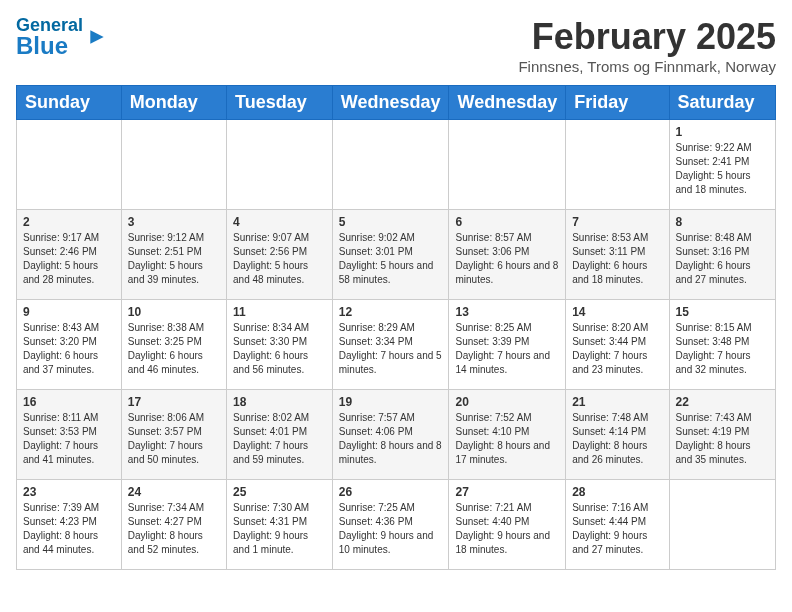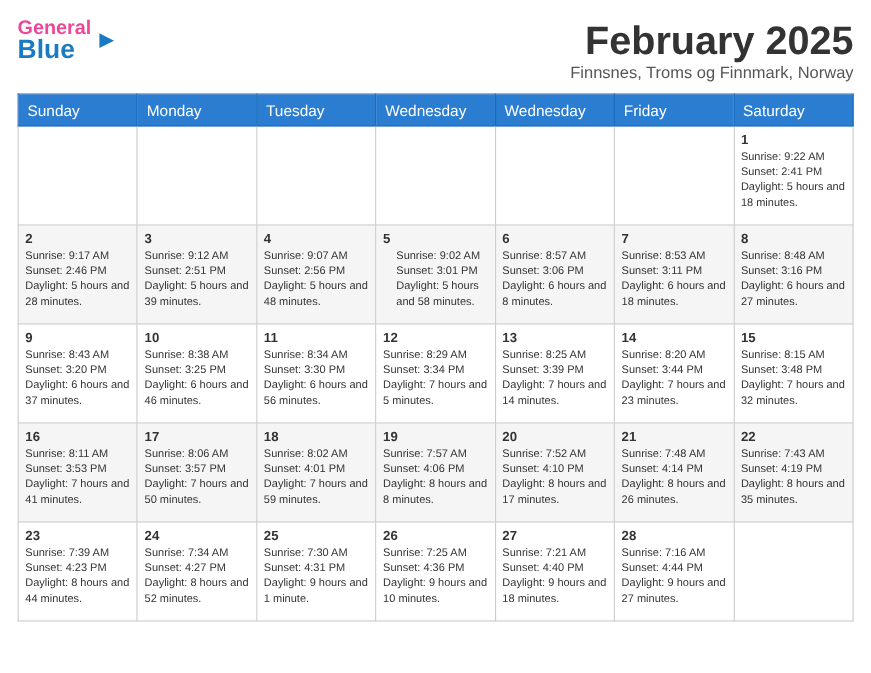--- a/index.html
+++ b/index.html
@@ -30,22 +30,22 @@
       color: #555;
     }
     .calendar {
       width: 100%;
       border-collapse: collapse;
       border: 1px solid #ccc;
     }
     .calendar th {
       background: #2a7dd1;
       color: #fff;
-      font-size: 14px;
-      font-weight: normal;
+      font-size: 18px;
+      font-weight: bold;
       padding: 6px 8px;
       text-align: left;
       border: 1px solid #1a6bbf;
     }
     .calendar td {
       width: calc(100%/7);
       vertical-align: top;
       border: 1px solid #ccc;
       padding: 5px 6px;
       font-size: 10.5px;
@@ -78,21 +78,21 @@
       gap: 4px;
     }
     .logo-g {
       display: flex;
       flex-direction: column;
       line-height: 1;
     }
     .logo-general {
       font-size: 18px;
       font-weight: bold;
-      color: #ec4899;
+      color: #0369a1;
     }
     .logo-blue-text {
       font-size: 24px;
       font-weight: bold;
       color: #1a7bc4;
     }
     .logo-icon {
       width: 20px;
       height: 20px;
     }
@@ -157,21 +157,21 @@
 Daylight: 5 hours and 39 minutes.</div>
         </td>
         <td>
           <span class="day-num">4</span>
           <div class="day-info" style="white-space: pre-line;">Sunrise: 9:07 AM
 Sunset: 2:56 PM
 Daylight: 5 hours and 48 minutes.</div>
         </td>
         <td>
           <span class="day-num">5</span>
-          <div class="day-info" style="white-space: pre-line; margin-left: 12px;">Sunrise: 9:02 AM
+          <div class="day-info" style="white-space: pre-line;">Sunrise: 9:02 AM
 Sunset: 3:01 PM
 Daylight: 5 hours and 58 minutes.</div>
         </td>
         <td>
           <span class="day-num">6</span>
           <div class="day-info" style="white-space: pre-line;">Sunrise: 8:57 AM
 Sunset: 3:06 PM
 Daylight: 6 hours and 8 minutes.</div>
         </td>
         <td>

